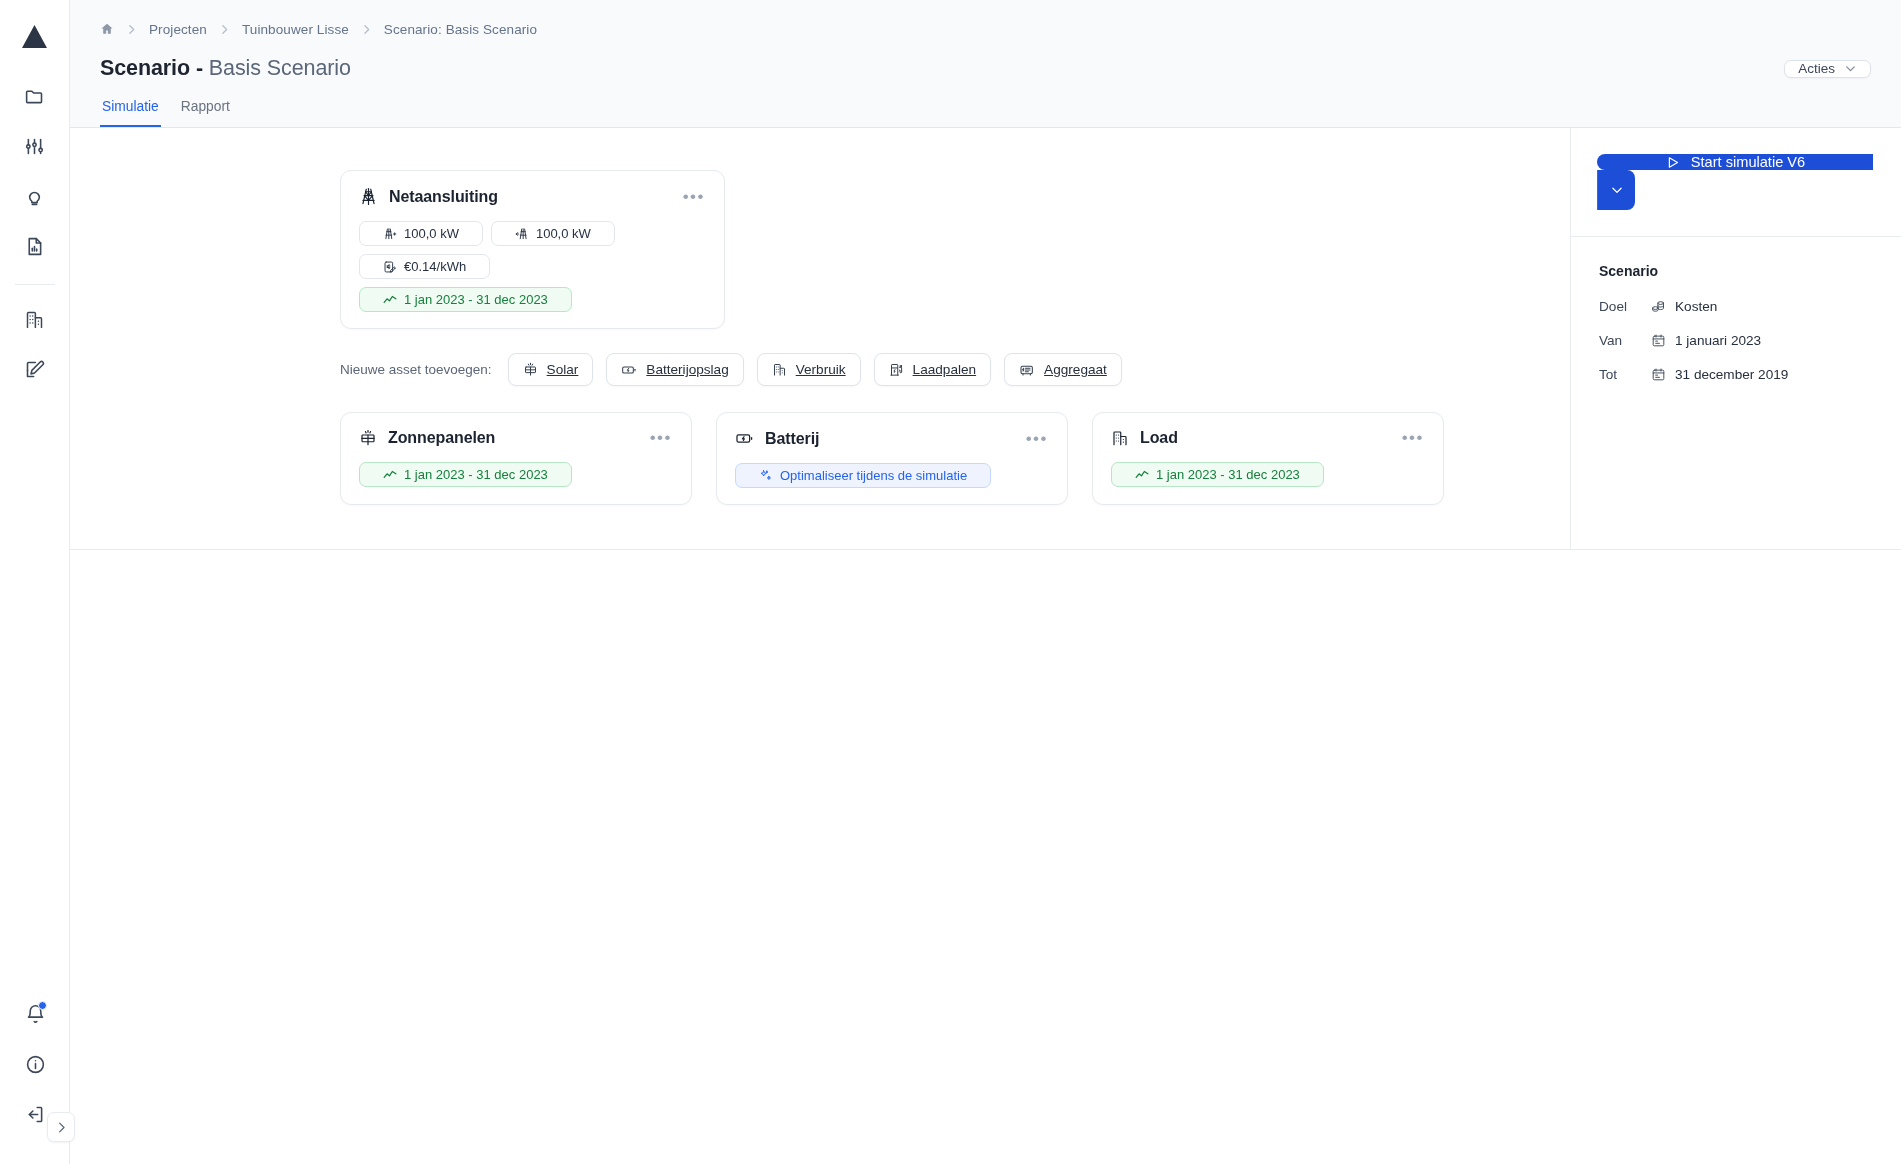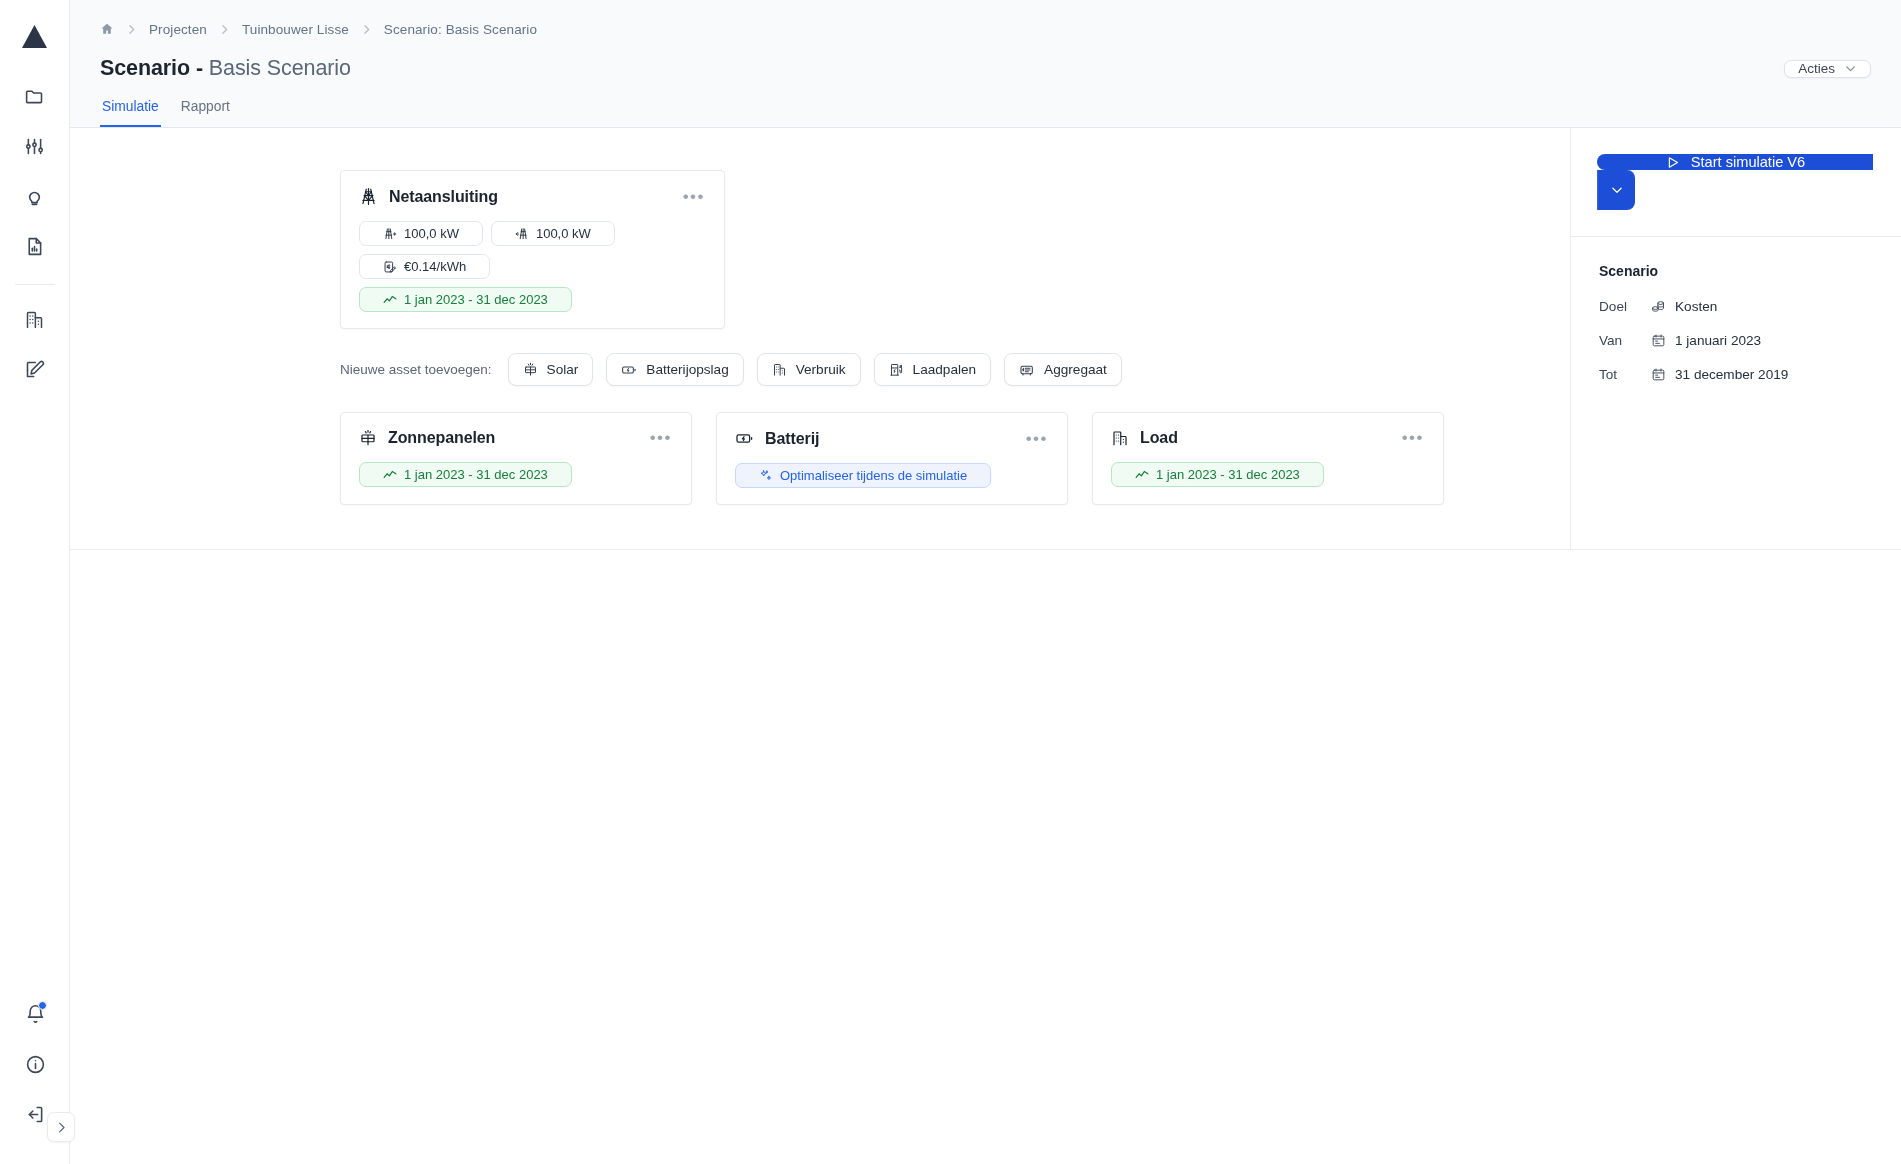--- a/index.html
+++ b/index.html
@@ -84,21 +84,21 @@
   .split { display: flex; flex: 0 0 auto; background: #ffffff;
            border-bottom: 1px solid #e8ecf1; }
   .main {
     flex: 1; min-width: 0; padding: 42px 0 44px 0;
     border-right: 1px solid #e8ecf1;
   }
   .main-inner { padding-left: 270px; }
 
   
   .card {
-    background: #fff; border: 1px solid #e6eaef; border-radius: 4px;
+    background: #fff; border: 1px solid #e6eaef; border-radius: 11px;
     box-shadow: 0 1px 2px rgba(16,24,40,.03);
     padding: 16px 17px 16px 18px;
   }
   .card-grid-net { width: 385px; }
   .card-head { display: flex; align-items: center; justify-content: space-between; }
   .card-title { display: flex; align-items: center; gap: 11px;
                 font-size: 16px; font-weight: 600; color: #1b2330; letter-spacing: -0.1px; }
   .card-title .ci { display: flex; color: #1b2330; }
   .dots { color: #9aa4b2; font-size: 17px; line-height: 10px; letter-spacing: 1.5px; padding: 0 2px; }
 
@@ -117,20 +117,21 @@
   .assets-title { font-size: 17px; font-weight: 700; color: #1b2330; margin: 36px 0 0 0; letter-spacing: -0.1px; }
   .asset-add-row { display: flex; align-items: center; gap: 13px; margin-top: 24px; }
   .asset-add-label { font-size: 13.5px; color: #5b6678; margin-right: 3px; }
   .asset-btn {
     display: inline-flex; align-items: center; gap: 9px;
     height: 33px; padding: 0 14px;
     background: #fff; border: 1px solid #dfe4ea; border-radius: 8px;
     font-size: 13.6px; color: #26303e;
     box-shadow: 0 1px 2px rgba(16,24,40,.035);
     white-space: nowrap;
+    text-decoration: underline;
   }
   .asset-btn .ai { display: flex; color: #36414f; }
 
   .asset-cards { display: flex; gap: 24px; margin-top: 26px; }
   .asset-card { width: 352px; }
 
   
   .side { width: 330px; flex: 0 0 330px; background: #fff; }
   .side-top { padding: 26px 28px 26px 26px; border-bottom: 1px solid #e8ecf1; }
   .start-btn-wrap { display: flex; flex-direction: column; }

